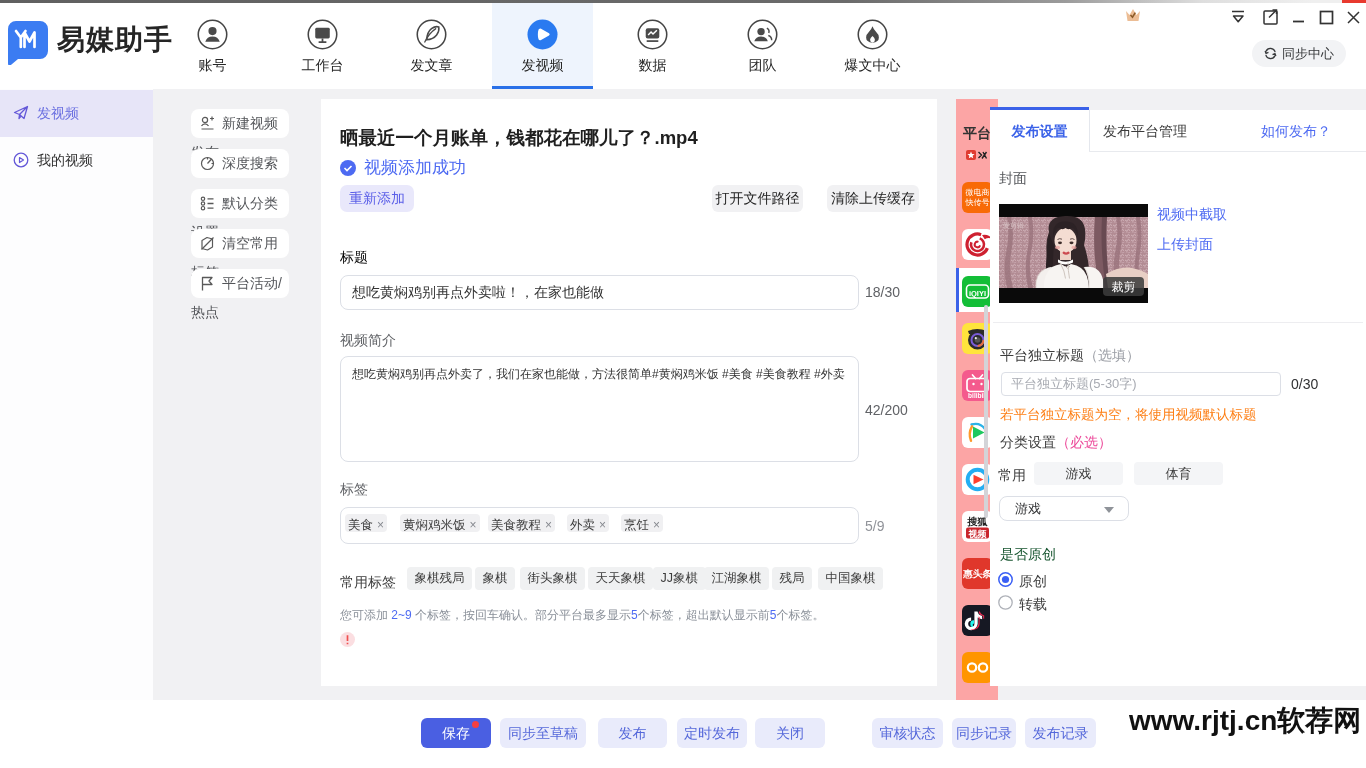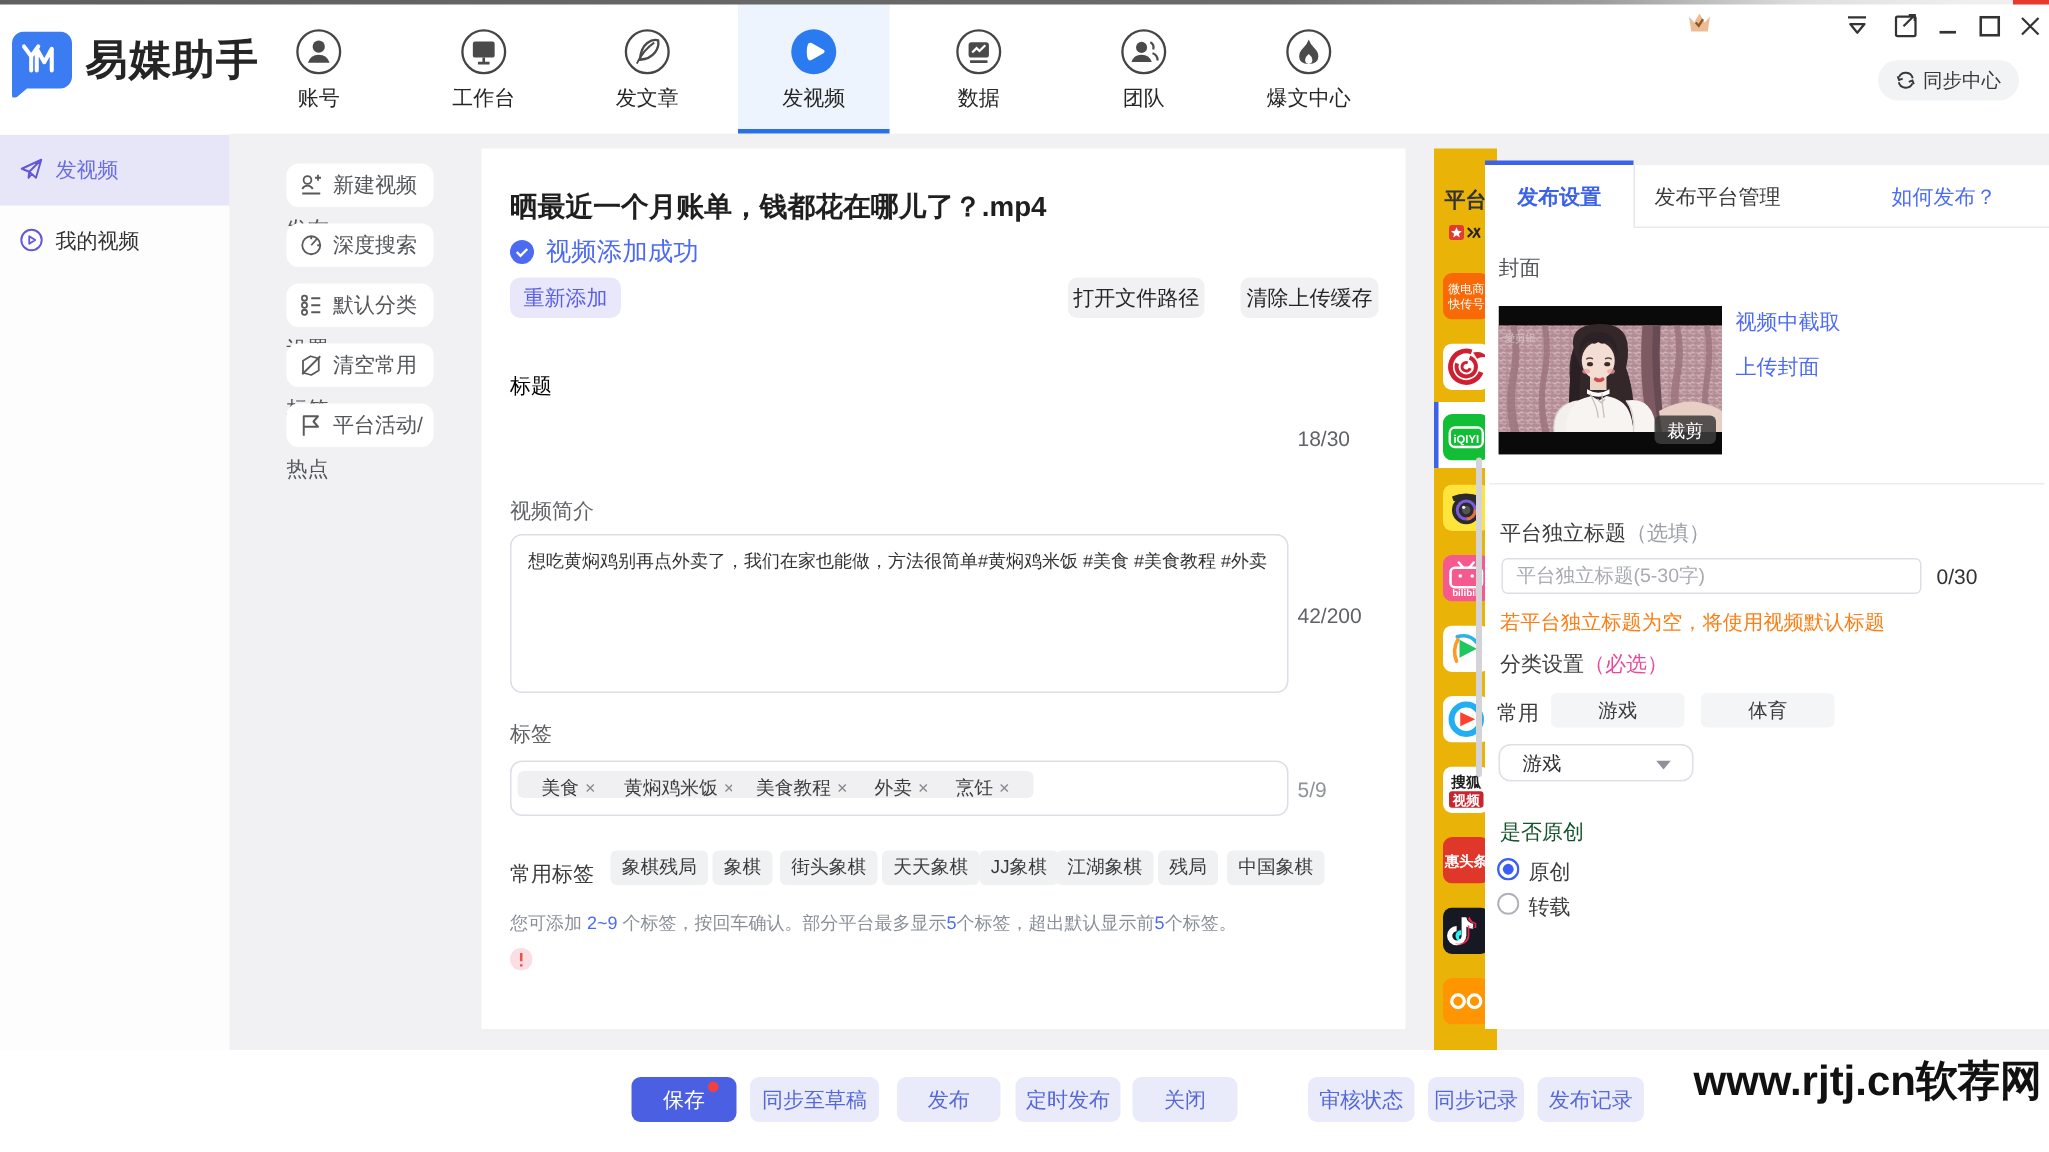--- a/index.html
+++ b/index.html
@@ -24,30 +24,30 @@
 #sidebar{position:absolute;left:0;top:0px;width:153px;height:679px;background:#fdfdfe;}
 .siderow{position:absolute;left:0;width:153px;height:47px;line-height:47px;font-size:14px;color:#333;}
 .siderow svg{vertical-align:-3px;margin-left:13px;margin-right:8px;}
 .siderow.active{background:#e7e5f8;color:#6a6fe0;}
 
 .lbtn{position:absolute;left:191px;width:98px;height:29px;background:#fff;border-radius:8px;font-size:14px;color:#54565a;line-height:29px;}
 .lbtn svg{vertical-align:-3px;margin-left:9px;margin-right:7px;}
 
 #main{position:absolute;left:321px;top:10px;width:616px;height:587px;background:#fff;}
 
-#plat{position:absolute;left:956px;top:10px;width:42px;height:601px;background:#eab308;overflow:hidden;}
+#plat{position:absolute;left:956px;top:10px;width:42px;height:601px;background:#fca5a5;overflow:hidden;}
 .pic{position:absolute;left:6px;width:31px;height:31px;}
 
 #rpanel{position:absolute;left:990px;top:21px;width:376px;height:576px;background:#fff;}
 
 #bottombar{position:absolute;left:0;top:700px;width:1366px;height:68px;background:#fff;z-index:5;}
 #bottombar .wm{position:absolute;left:1129px;top:2px;font-size:28px;font-weight:bold;color:#111;white-space:nowrap;}
 .bbtn{position:absolute;top:18px;height:30px;border-radius:6px;font-size:14px;text-align:center;line-height:30px;background:#e9ebfb;color:#5568da;}
 .bbtn.primary{background:#4a5fe2;color:#fff;}
-.tagpill{position:absolute;top:415px;height:18px;background:#f0f0f2;border-radius:4px;font-size:12.5px;color:#3c3c3c;line-height:23px;padding:0 16px;}
+.tagpill{position:absolute;top:415px;height:18px;background:#f0f0f2;border-radius:4px;font-size:12.5px;color:#3c3c3c;line-height:23px;padding:0 3px;}
 .tagpill span{color:#86898f;margin-left:4px;font-size:12px;}
 .chip{position:absolute;top:468px;height:23px;background:#f0f1f2;border-radius:4px;font-size:12.5px;color:#3c3c3c;line-height:23px;padding:0 7.5px;}
 </style>
 </head>
 <body>
 <div id="topbar">
   <svg id="logo" viewBox="0 0 40 44">
     <path d="M8 0 h24 a8 8 0 0 1 8 8 v22 a8 8 0 0 1 -8 8 h-22 l-6.5 5.5 q-3.5 2.8 -3.5 -1.5 v-34 a8 8 0 0 1 8 -8 z" fill="#3b7cf2"></path>
     <path d="M8 10 L12.8 16.5 M17.5 10 L12.8 16.5 L12.8 26 M16.5 26 L16.5 11.5 L21.5 20.5 L26.5 11.5 L26.5 26" stroke="#fff" stroke-width="2.7" fill="none" stroke-linecap="round" stroke-linejoin="round"></path>
   </svg>
@@ -174,20 +174,21 @@
           <circle cx="8" cy="8" r="8" fill="#4d6af2"></circle>
           <path d="M4.5 8 l2.5 2.5 L11.5 6" stroke="#fff" stroke-width="1.6" fill="none"></path>
         </svg>
       <span style="color:#4d6af2;font-size:17px;margin-left:4px;">视频添加成功</span>
     </div>
     <div class="abs" style="left:19px;top:86px;width:74px;height:27px;background:#e9e8fb;border-radius:7px;color:#5a5ee8;text-align:center;line-height:27px;">重新添加</div>
     <div class="abs" style="left:391px;top:86px;width:91px;height:27px;background:#f1f1f3;border-radius:6px;color:#252525;text-align:center;line-height:27px;">打开文件路径</div>
     <div class="abs" style="left:506px;top:86px;width:92px;height:27px;background:#f1f1f3;border-radius:6px;color:#252525;text-align:center;line-height:27px;">清除上传缓存</div>
 
     <div class="abs" style="left:19px;top:150px;color:#000000;">标题</div>
+    <div class="abs" style="left:19px;top:176px;width:519px;height:35px;border:1px solid #dcdfe6;border-radius:8px;line-height:33px;padding-left:11px;color:#333;">想吃黄焖鸡别再点外卖啦！，在家也能做</div>
     <div class="abs" style="left:544px;top:185px;color:#606266;">18/30</div>
 
     <div class="abs" style="left:19px;top:233px;color:#606266;">视频简介</div>
     <div class="abs" style="left:19px;top:257px;width:519px;height:106px;border:1px solid #dcdfe6;border-radius:8px;padding:9px 11px;color:#333;font-size:12px;line-height:17px;white-space:nowrap;overflow:hidden;">想吃黄焖鸡别再点外卖了，我们在家也能做，方法很简单#黄焖鸡米饭 #美食 #美食教程 #外卖</div>
     <div class="abs" style="left:544px;top:303px;color:#606266;">42/200</div>
 
     <div class="abs" style="left:19px;top:382px;color:#606266;">标签</div>
     <div class="abs" style="left:19px;top:408px;width:519px;height:37px;border:1px solid #dcdfe6;border-radius:8px;"></div>
     <div class="abs" style="left:544px;top:419px;color:#909399;">5/9</div>
     <div class="tagpill" style="left:24px;">美食<span>×</span></div>

